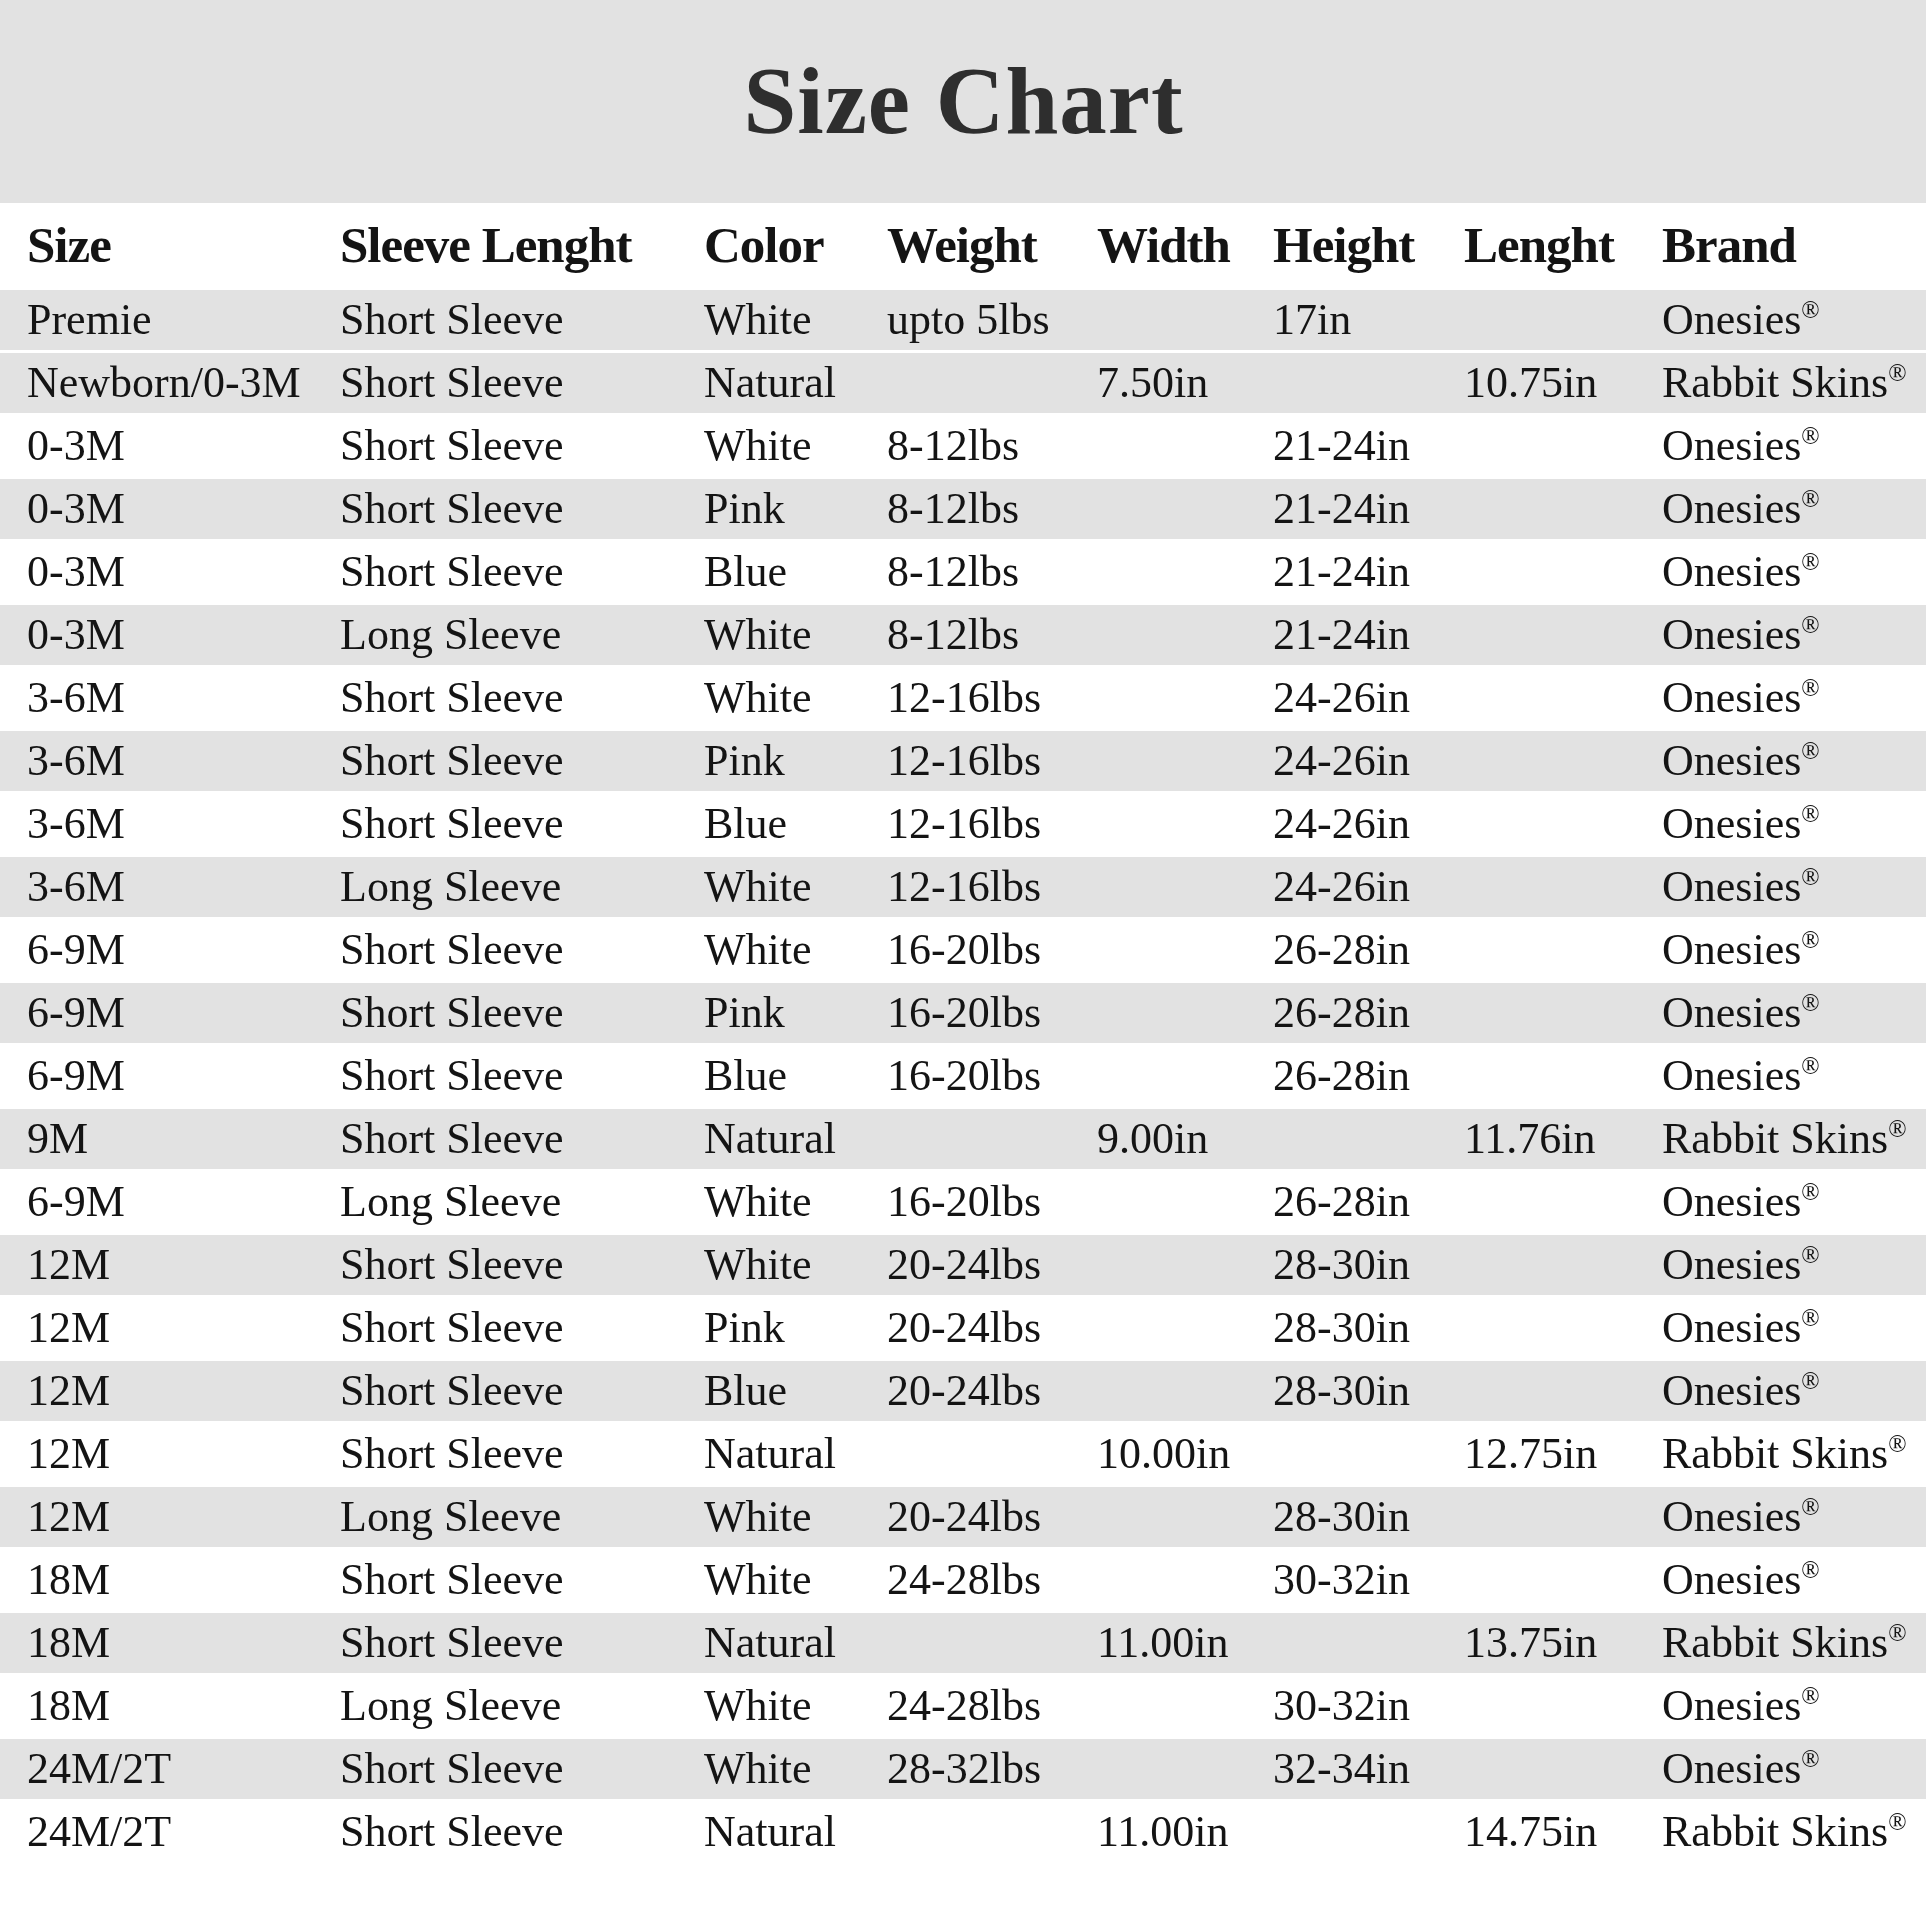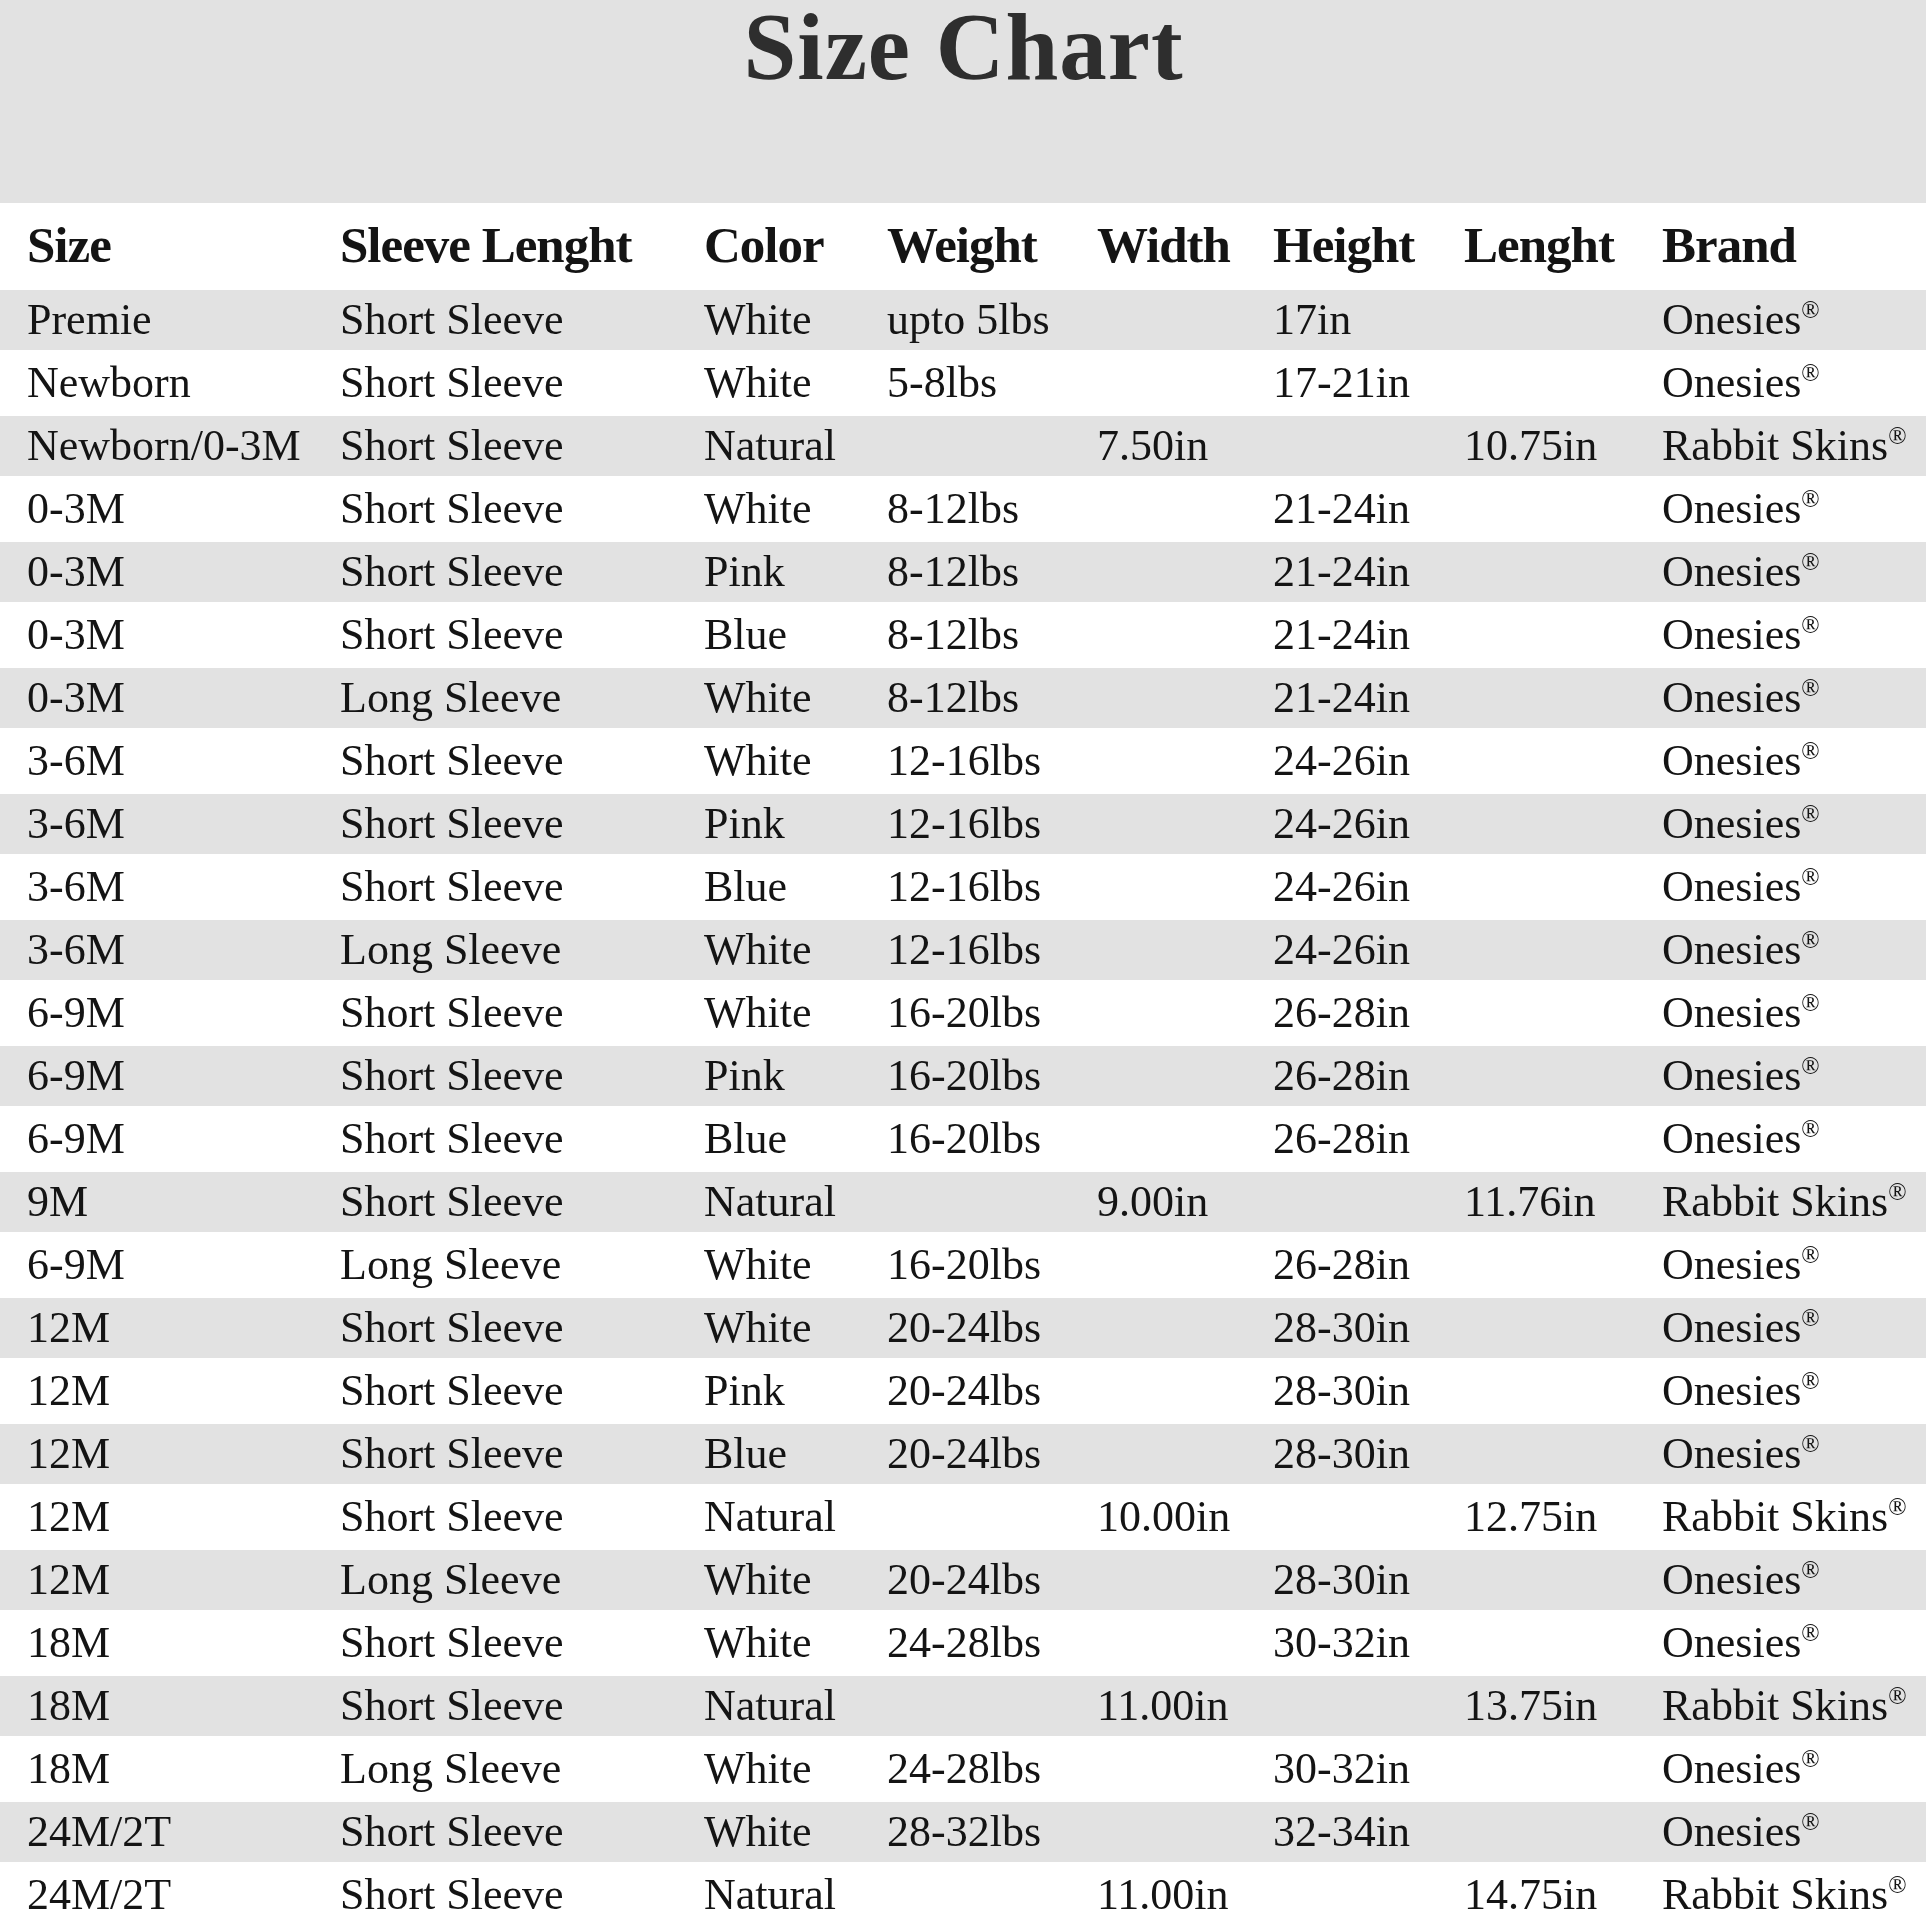--- a/index.html
+++ b/index.html
@@ -14,21 +14,21 @@
     width:1927px;height:1927px;
     background:var(--page-bg);
     font-family:"Liberation Serif","DejaVu Serif",serif;
     color:var(--text);
     overflow:hidden;
   }
   .page{width:1927px;height:1927px;display:flex;flex-direction:column;}
   .title-band{
     height:203px;flex:0 0 203px;
     background:var(--band-gray);
-    display:flex;justify-content:center;
+    display:flex;align-items:center;justify-content:center;
   }
   .page-title{
     font-size:95px;font-weight:bold;color:var(--title);
     letter-spacing:1px;line-height:1;
   }
   table.size-chart{
     width:1735px;border-collapse:collapse;table-layout:fixed;
   }
   col.c-size{width:340px;}
   col.c-sleeve{width:364px;}
@@ -98,30 +98,20 @@
         <tr class="alt">
           <td class="cell-size">Premie</td>
           <td class="cell-sleeve">Short Sleeve</td>
           <td class="cell-color">White</td>
           <td class="cell-weight">upto 5lbs</td>
           <td class="cell-width"></td>
           <td class="cell-height">17in</td>
           <td class="cell-length"></td>
           <td class="cell-brand">Onesies<sup class="reg">®</sup></td>
         </tr>
-        <tr>
-          <td class="cell-size">Newborn</td>
-          <td class="cell-sleeve">Short Sleeve</td>
-          <td class="cell-color">White</td>
-          <td class="cell-weight">5-8lbs</td>
-          <td class="cell-width"></td>
-          <td class="cell-height">17-21in</td>
-          <td class="cell-length"></td>
-          <td class="cell-brand">Onesies<sup class="reg">®</sup></td>
-        </tr>
         <tr class="alt">
           <td class="cell-size">Newborn/0-3M</td>
           <td class="cell-sleeve">Short Sleeve</td>
           <td class="cell-color">Natural</td>
           <td class="cell-weight"></td>
           <td class="cell-width">7.50in</td>
           <td class="cell-height"></td>
           <td class="cell-length">10.75in</td>
           <td class="cell-brand">Rabbit Skins<sup class="reg">®</sup></td>
         </tr>

